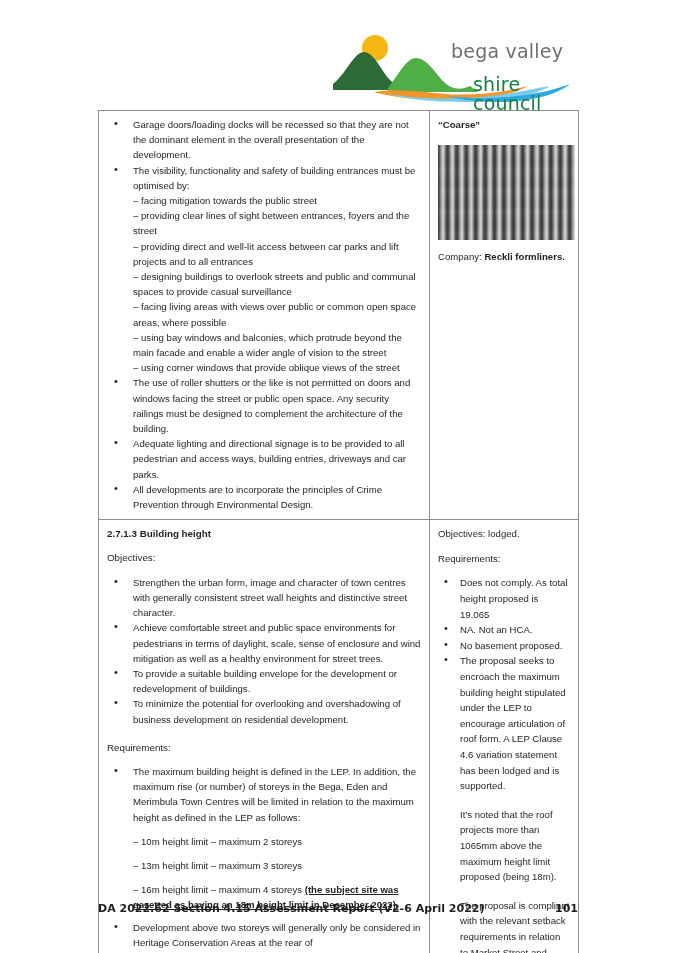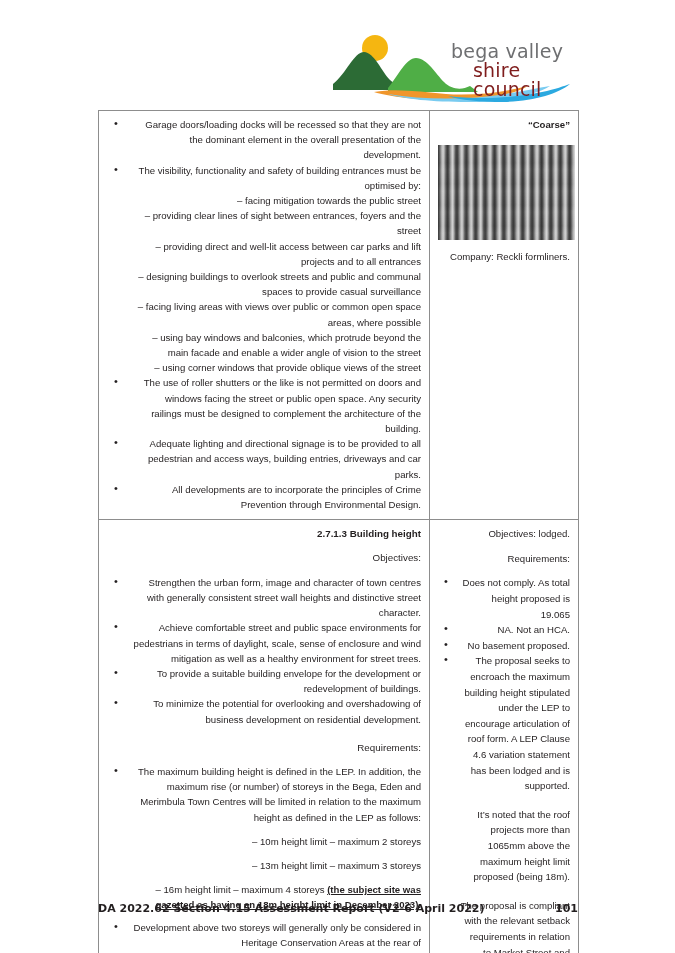--- a/index.html
+++ b/index.html
@@ -32,40 +32,39 @@
   }
   .logo-line1 {
     font-size: 19px;
     letter-spacing: 0.2px;
     color: #6e6f71;
     font-family: "DejaVu Sans", sans-serif;
   }
   .logo-line2 {
     font-size: 19px;
     letter-spacing: 0.2px;
-    color: #7f1d1d;
+    color: #15803d;
     font-family: "DejaVu Sans", sans-serif;
-    margin-top: 0;
+    margin-top: 14px;
     padding-left: 22px;
   }
 
   
   .doc-table {
     position: absolute;
     left: 98px;
     top: 110px;
     width: 480px;
     border-collapse: collapse;
     table-layout: fixed;
   }
   .doc-table td {
     border: 1px solid #8d8d8d;
     vertical-align: top;
     padding: 6px 8px 7px 8px;
-    text-align: right;
   }
   .col-left   { width: 331px; }
   .col-right  { width: 149px; }
 
   .txt {
     font-size: 9.6px;
     line-height: 15.2px;
     color: #231f20;
     font-family: "Liberation Sans", sans-serif;
   }
@@ -128,21 +127,21 @@
     position: absolute; inset: 0;
     background:
       repeating-linear-gradient(0deg,
         rgba(255,255,255,0.00) 0px,
         rgba(255,255,255,0.05) 7px,
         rgba(0,0,0,0.05) 14px,
         rgba(255,255,255,0.00) 21px);
     mix-blend-mode: overlay;
   }
   .company-line { font-size: 9.6px; color: #231f20; }
-  .company-line b { font-weight: normal; }
+  .company-line b { font-weight: bold; }
 
   
   .footer {
     position: absolute;
     left: 98px;
     bottom: 38px;
     width: 480px;
     display: flex;
     justify-content: space-between;
     align-items: baseline;

